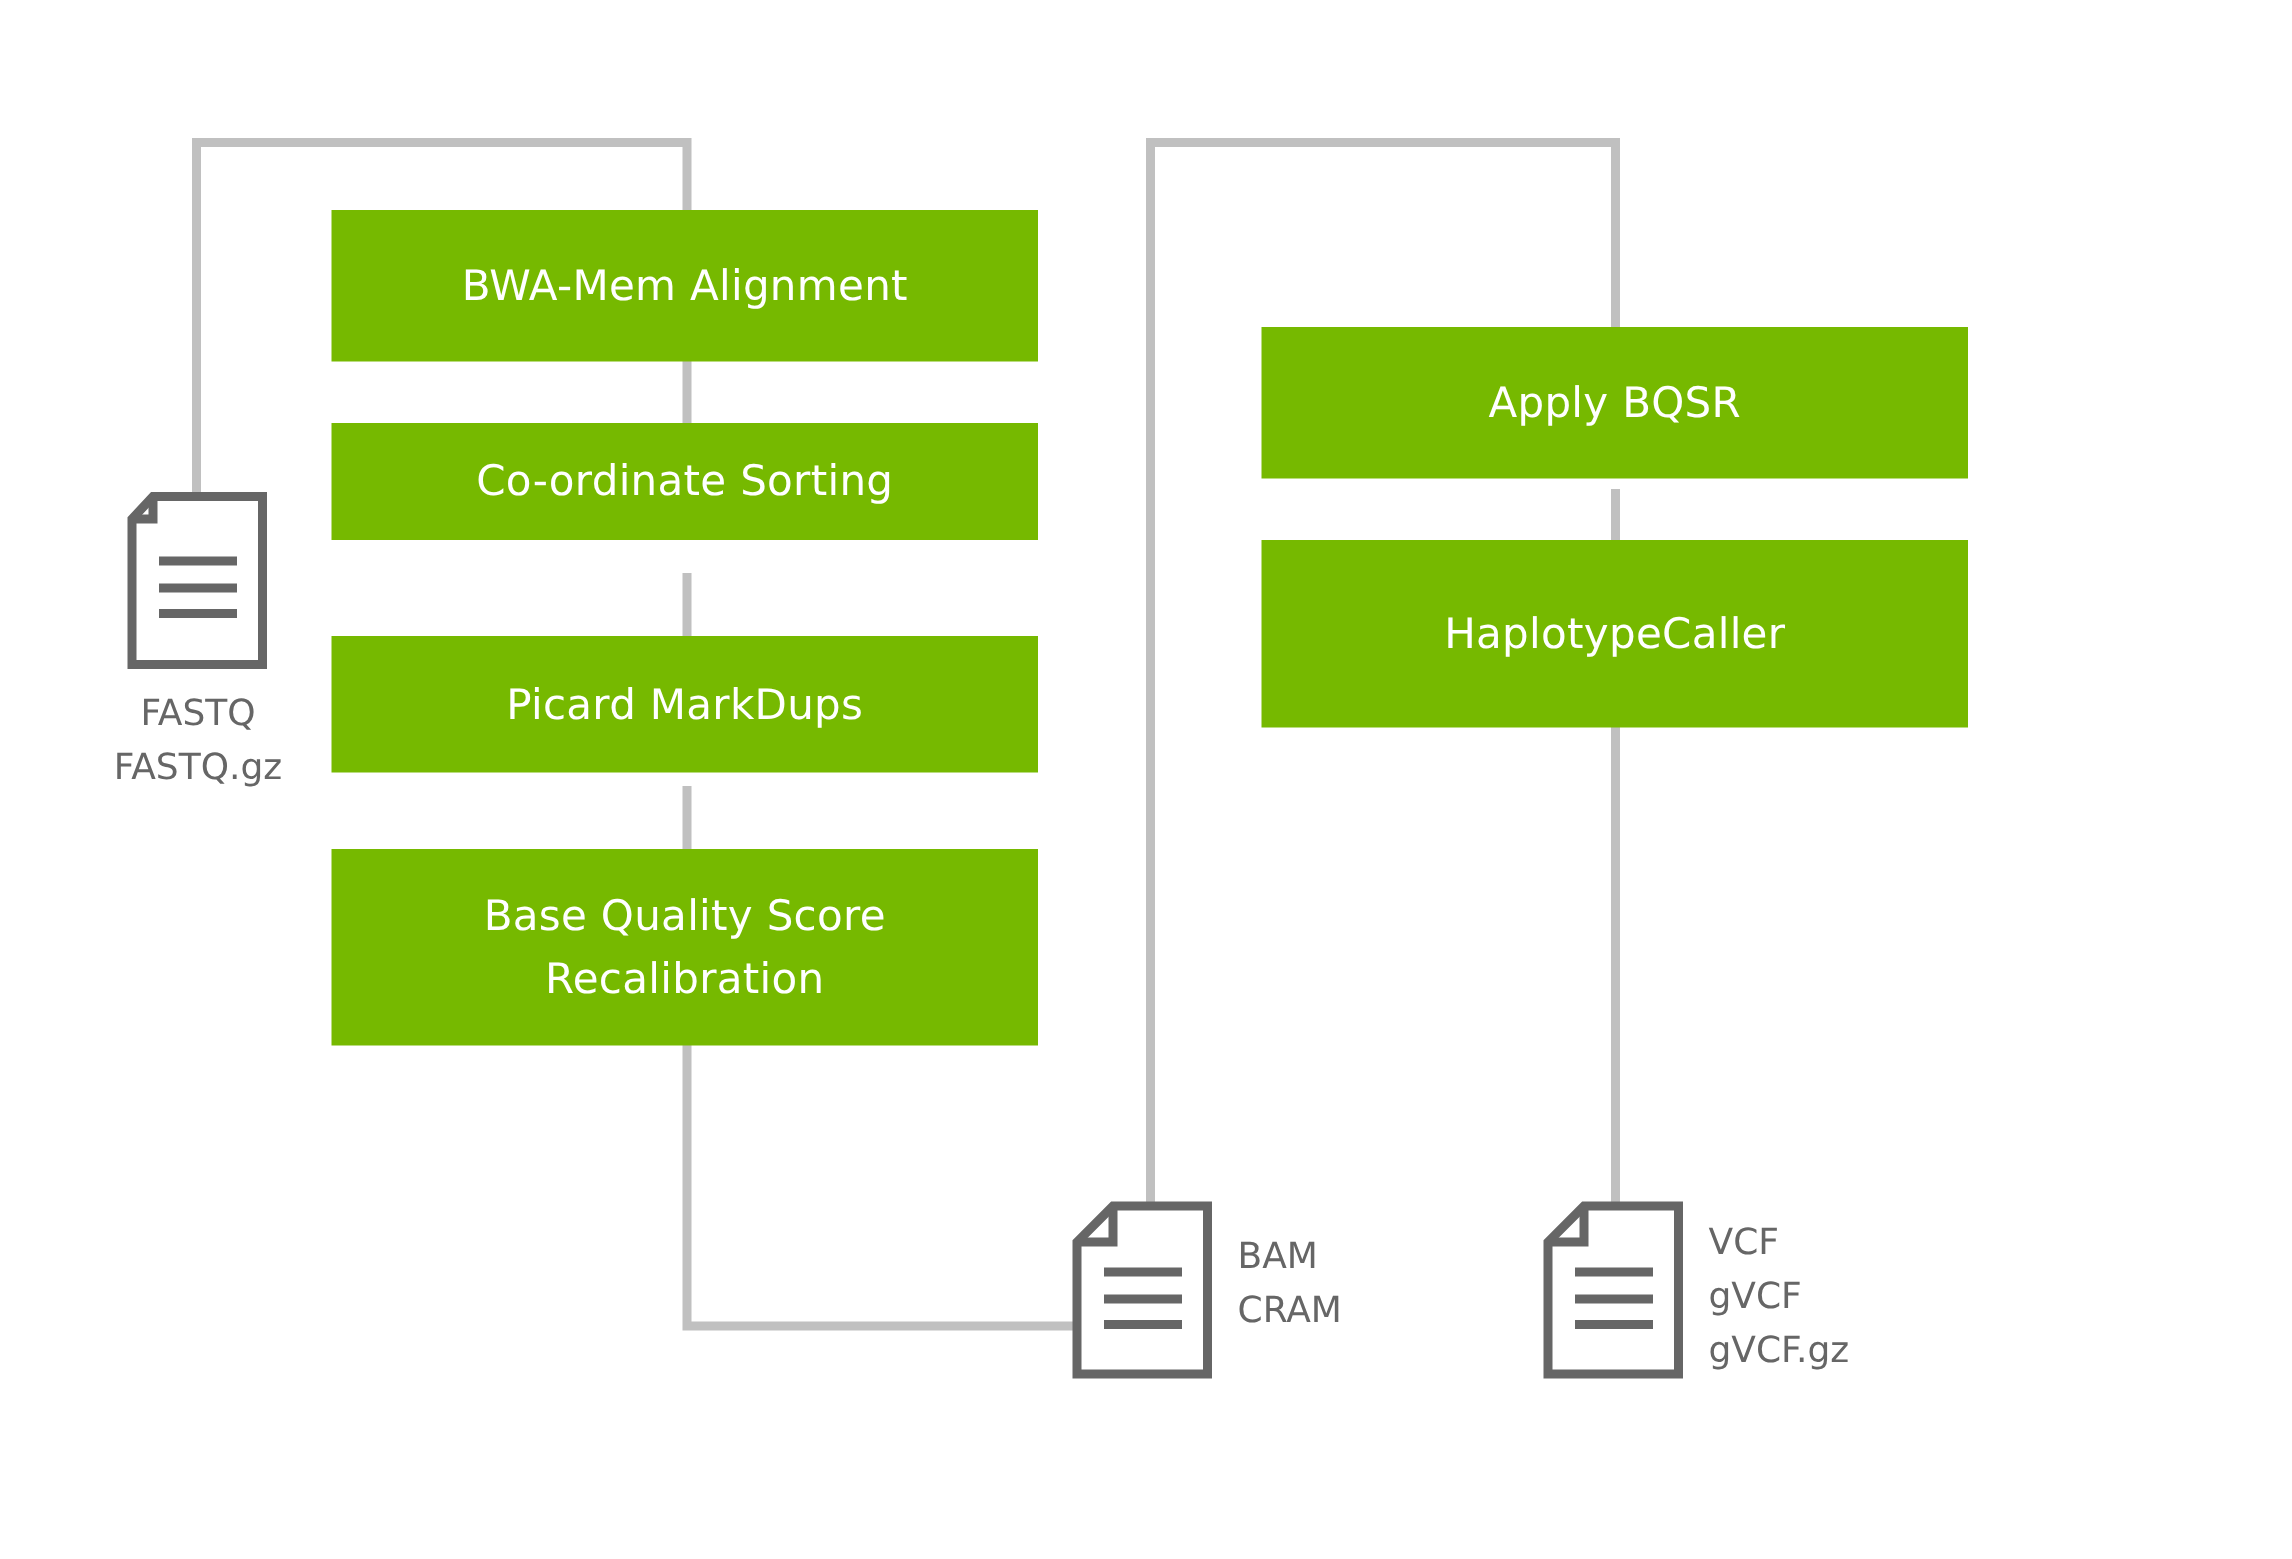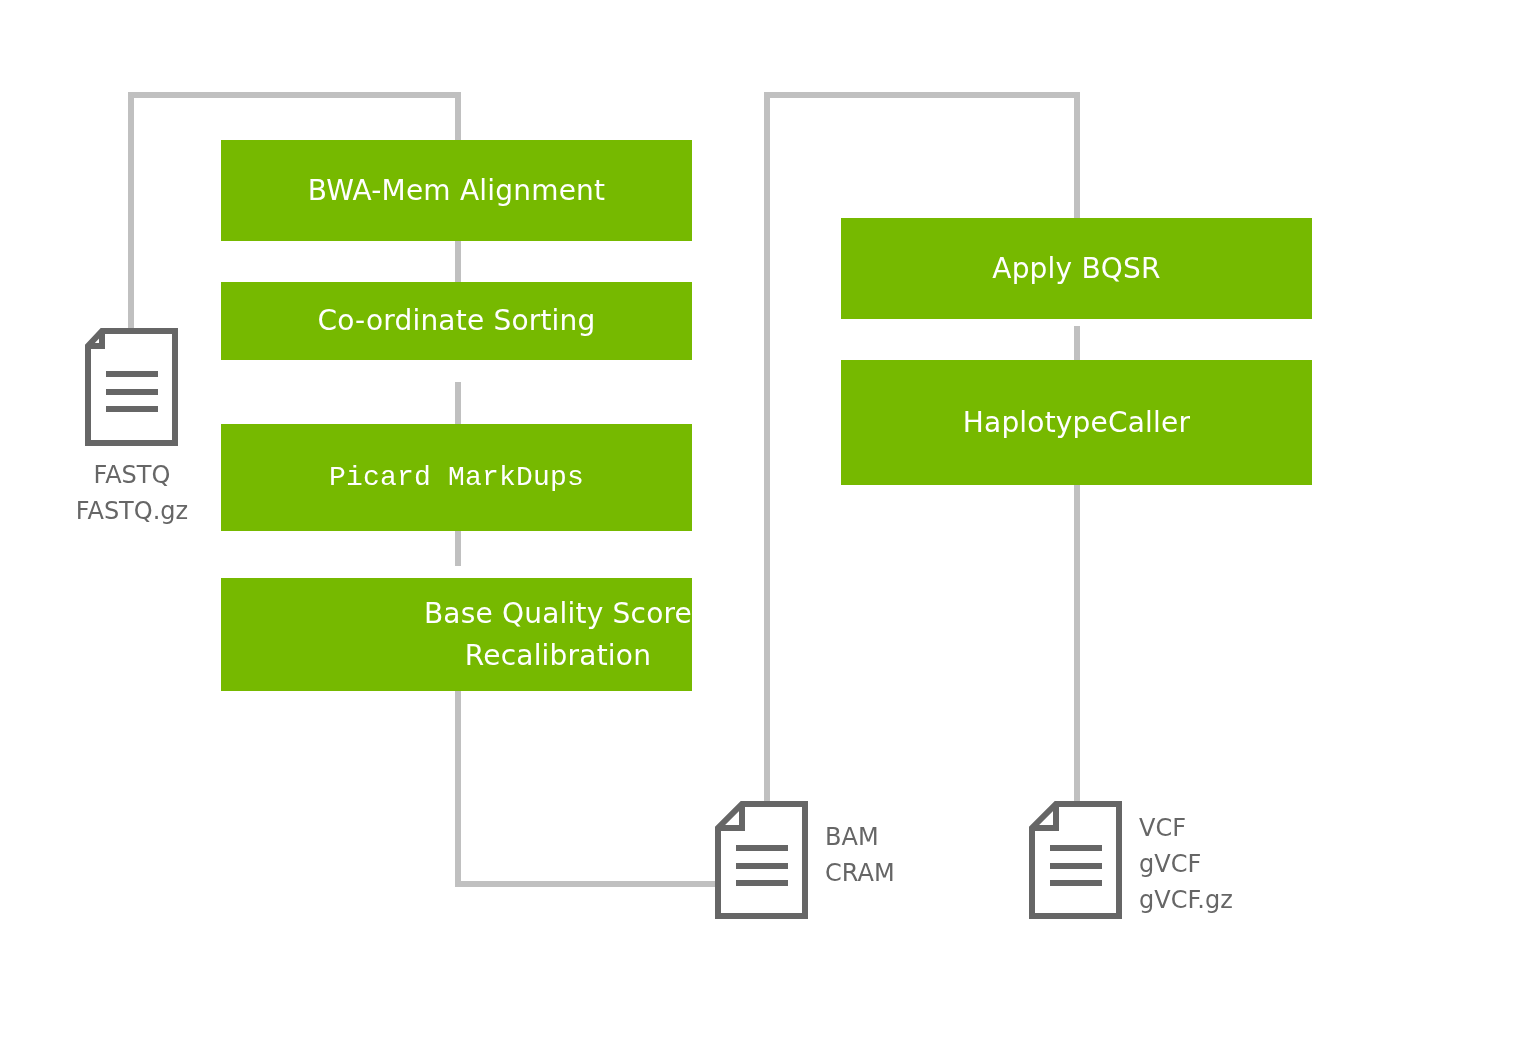--- a/index.html
+++ b/index.html
@@ -51,24 +51,24 @@
     <rect x="18" y="76" width="52" height="6" fill="#666666"></rect>
   </g>
 </svg>
 
 <div class="step" style="left:221px; top:140px; width:471px; height:101px;">
   <span>BWA-Mem Alignment</span>
 </div>
 <div class="step" style="left:221px; top:282px; width:471px; height:78px;">
   <span>Co-ordinate Sorting</span>
 </div>
-<div class="step" style="left:221px; top:424px; width:471px; height:107px;font-family:Liberation Mono, monospace;">
+<div class="step" style="left:221px; top:424px; width:471px; height:91px;">
   <span>Picard MarkDups</span>
 </div>
-<div class="step" style="left:221px; top:578px; width:471px; height:113px;justify-content:flex-end;">
+<div class="step" style="left:221px; top:566px; width:471px; height:131px;">
   <span>Base Quality Score
 Recalibration</span>
 </div>
 
 <div class="step" style="left:841px; top:218px; width:471px; height:101px;">
   <span>Apply BQSR</span>
 </div>
 <div class="step" style="left:841px; top:360px; width:471px; height:125px;">
   <span>HaplotypeCaller</span>
 </div>

